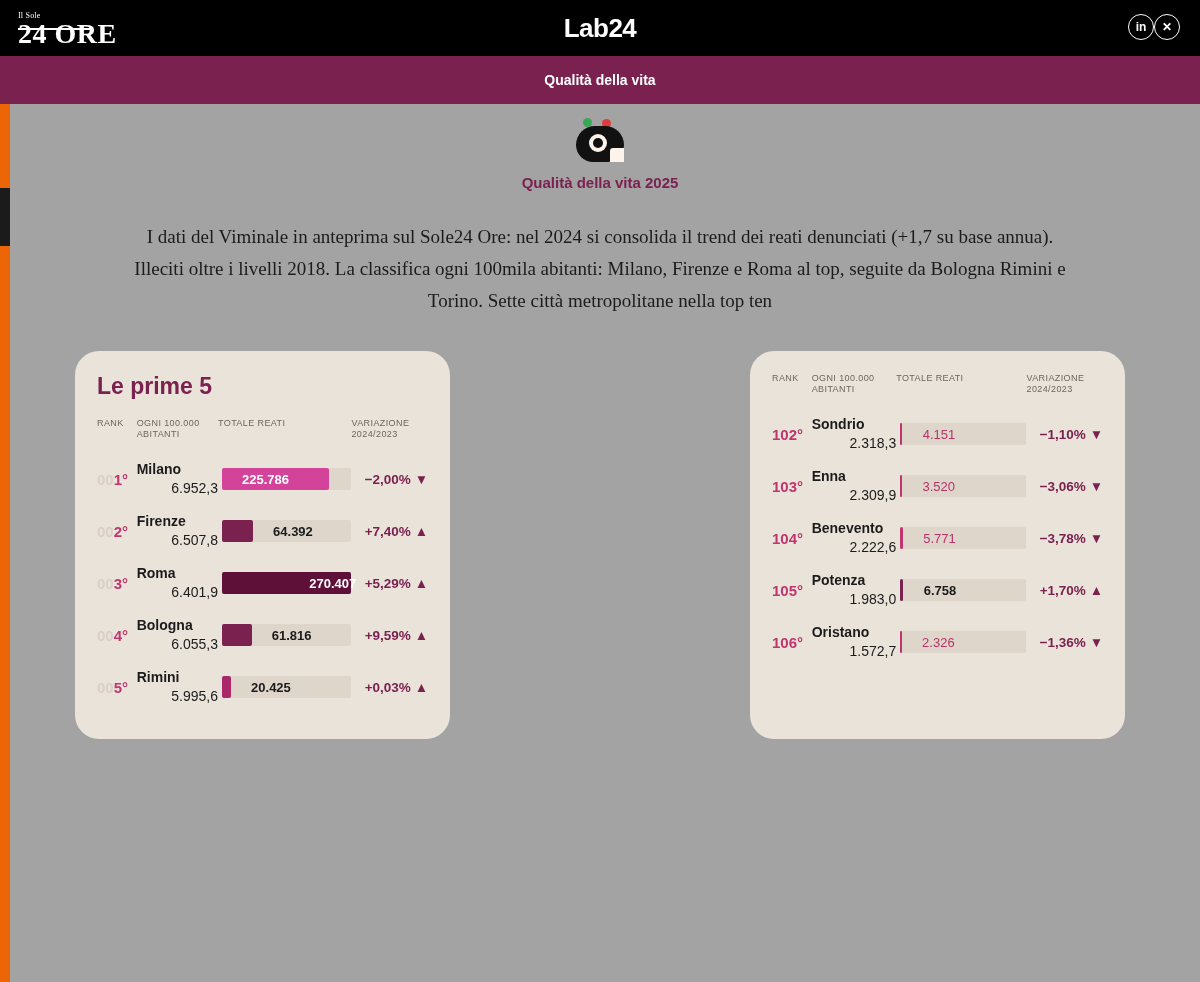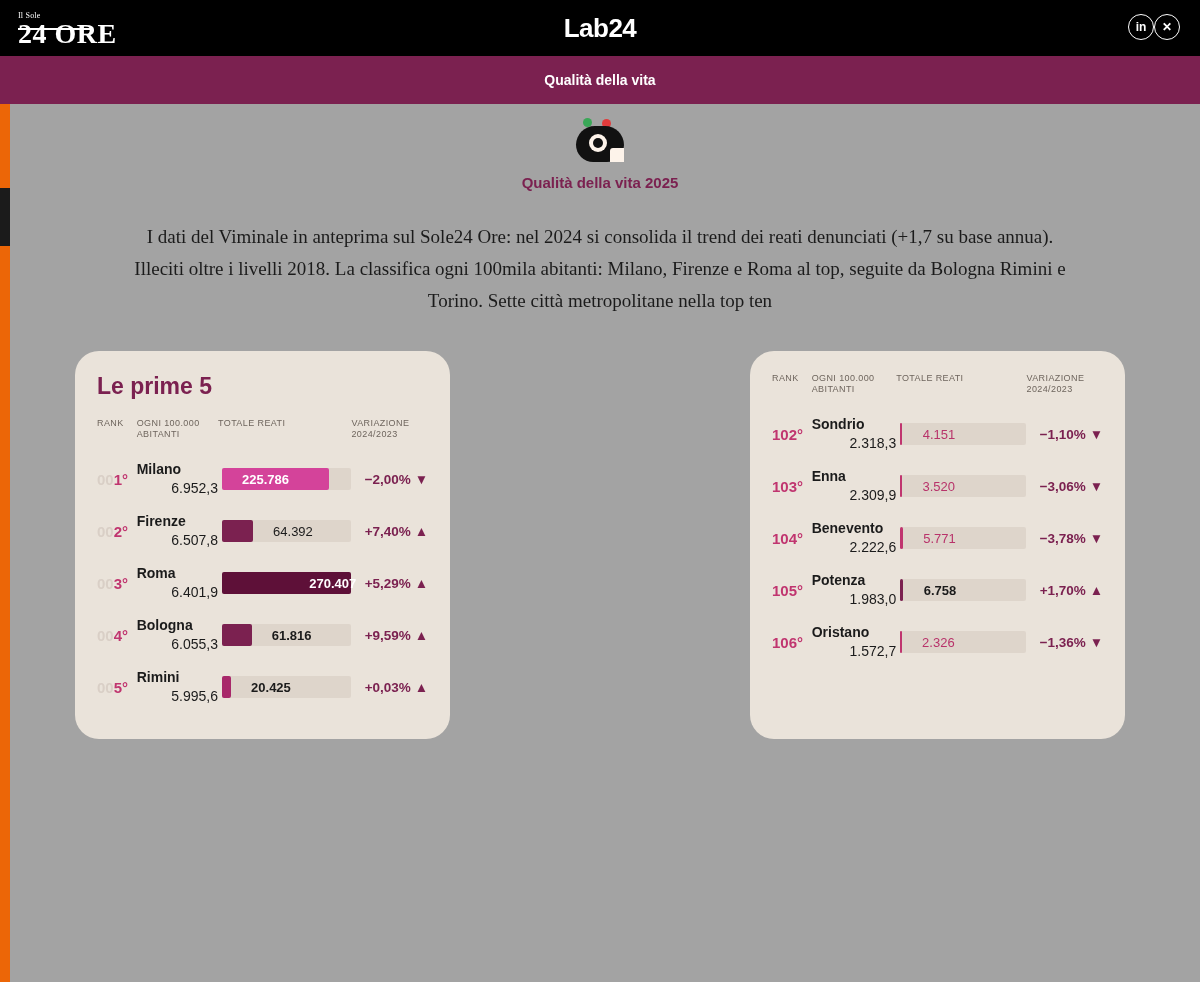--- a/index.html
+++ b/index.html
@@ -364,21 +364,21 @@
             </tr>
             <tr>
               <td class="rank-cell"><span class="zeros">00</span><span>2°</span></td>
               <td class="name-cell">
                 <span class="nm">Firenze</span>
                 <span class="vl">6.507,8</span>
               </td>
               <td class="bar-cell">
                 <div class="bar-wrap">
                   <div class="bar-fill" style="width:24%;background:#7b2150;"></div>
-                  <span class="bar-label" style="margin-left:24%;color:#1b1b1b;font-weight:normal;">64.392</span>
+                  <span class="bar-label" style="margin-left:24%;color:#1b1b1b;font-weight:bold;">64.392</span>
                 </div>
               </td>
               <td class="var-cell var-up"><span>+7,40%</span> <span>▲</span></td>
             </tr>
             <tr>
               <td class="rank-cell"><span class="zeros">00</span><span>3°</span></td>
               <td class="name-cell">
                 <span class="nm">Roma</span>
                 <span class="vl">6.401,9</span>
               </td>

